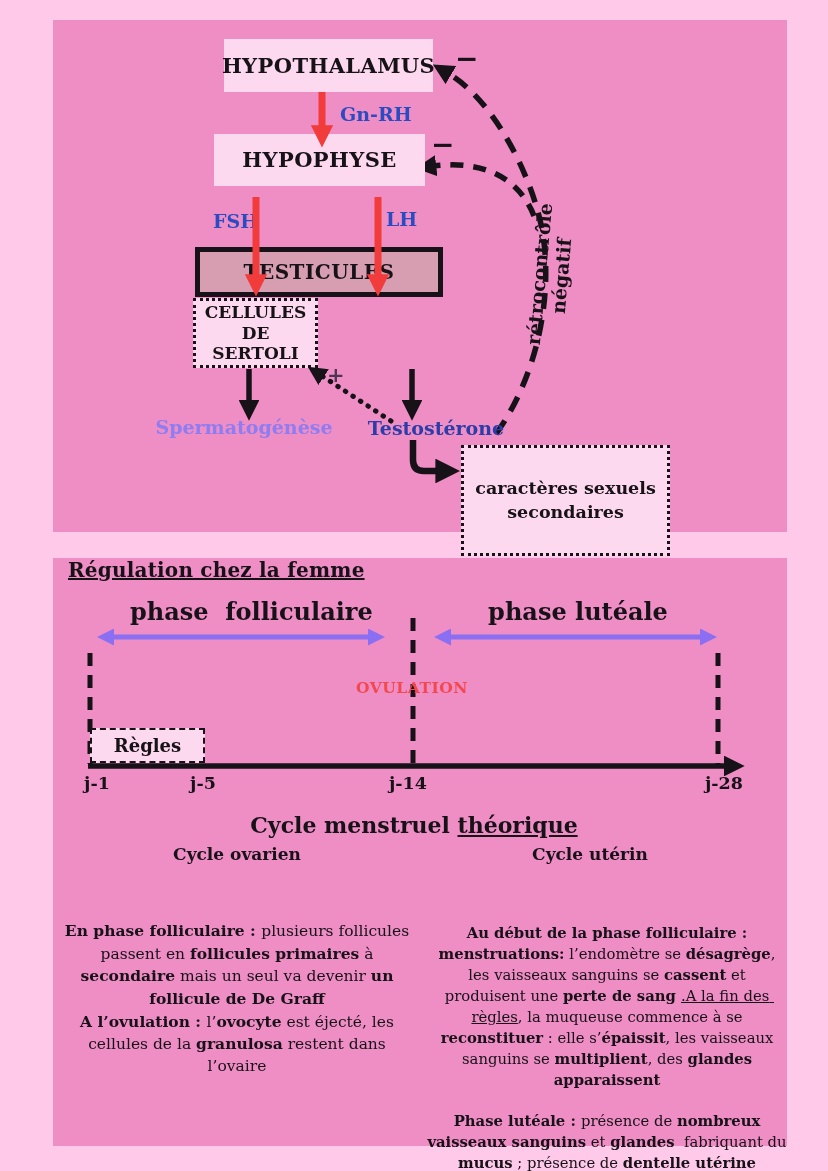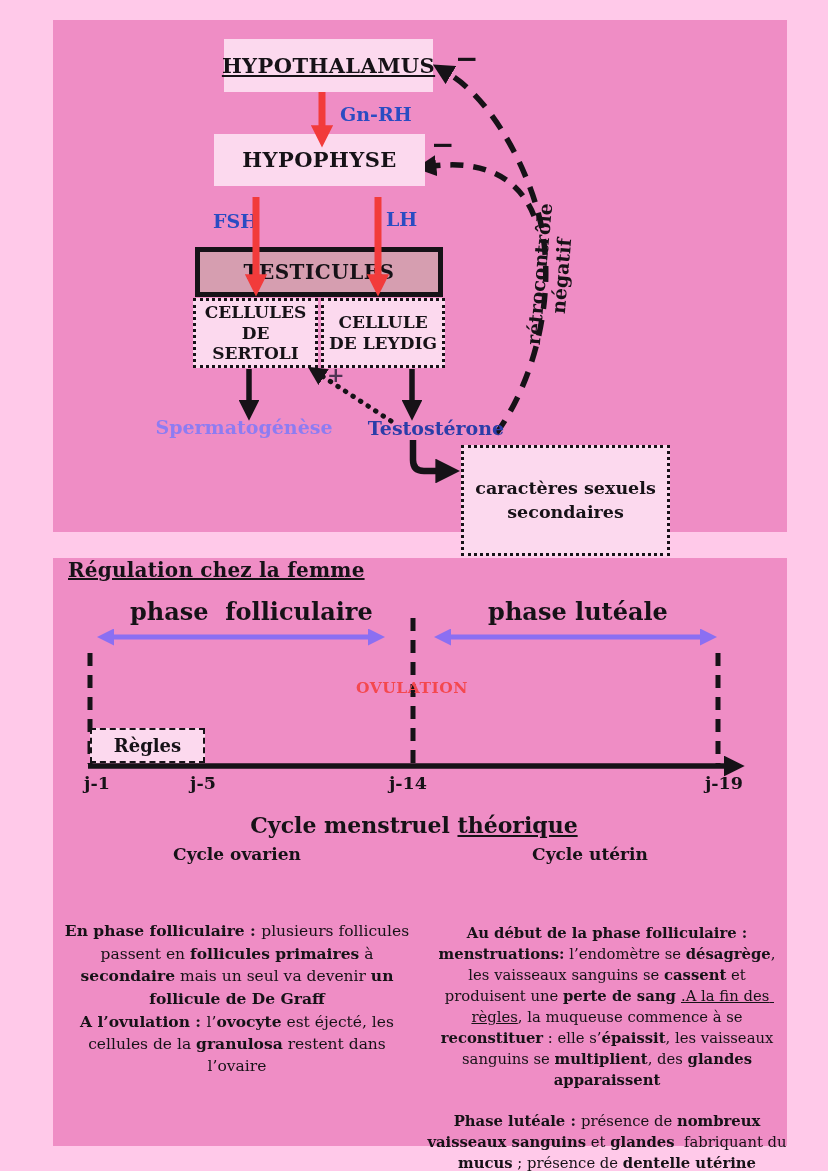--- a/index.html
+++ b/index.html
@@ -8,21 +8,21 @@
   #page{position:relative;width:828px;height:1171px;overflow:hidden;}
   .panel{position:absolute;background:var(--panel_bg,#ef8dc5);}
   #panel-male{left:53px;top:20px;width:734px;height:512px;}
   #panel-female{left:53px;top:558px;width:734px;height:588px;}
   svg.layer{position:absolute;left:0;top:0;pointer-events:none;}
   #svg-back{z-index:1;}
   .lbl,.box{position:absolute;z-index:2;font-weight:bold;}
   #svg-front{z-index:3;}
   .box{background:var(--box_bg,#fcd9ee);display:flex;align-items:center;justify-content:center;
        text-align:center;line-height:1.22;}
-  #hypothalamus{left:224px;top:39px;width:209px;height:53px;font-size:21px;letter-spacing:.4px;text-decoration:underline;}
+  #hypothalamus{left:224px;top:39px;width:209px;height:53px;font-size:21px;letter-spacing:.4px;}
   #hypophyse{left:214px;top:134px;width:211px;height:52px;font-size:21px;letter-spacing:.4px;}
   #gnrh{left:340px;top:103px;font-size:19px;color:var(--blue,#2a4cc2);}
   #fsh{left:213px;top:210px;font-size:19px;color:var(--blue,#2a4cc2);}
   #lh{left:386px;top:208px;font-size:19px;color:var(--blue,#2a4cc2);}
   #testicules{left:195px;top:247px;width:238px;height:40px;background:var(--testicules_bg,#d69eb0);
        border:5px solid var(--ink,#161217);font-size:20px;letter-spacing:.5px;}
   .dottedbox{border:3px dotted var(--ink,#161217);}
   #sertoli{left:193px;top:298px;width:119px;height:64px;font-size:17px;}
   #leydig{left:321px;top:298px;width:118px;height:64px;font-size:17px;}
   #spermatogenese{left:138px;top:416px;width:212px;text-align:center;font-size:19px;color:var(--violet,#8d7cf2);}
@@ -81,38 +81,37 @@
     <line x1="88" y1="766" x2="726" y2="766" style="stroke:var(--ink,#161217)" stroke-width="5.5" marker-end="url(#mBlkB)"></line>
   </svg>
 
   <div class="box" id="hypothalamus">HYPOTHALAMUS</div>
   <div class="lbl" id="gnrh">Gn-RH</div>
   <div class="box" id="hypophyse">HYPOPHYSE</div>
   <div class="lbl" id="fsh">FSH</div>
   <div class="lbl" id="lh">LH</div>
   <div class="box" id="testicules">TESTICULES</div>
   <div class="box dottedbox" id="sertoli">CELLULES DE SERTOLI</div>
-  <div class="box dottedbox" id="leydig">CELLULE DE LEYDIG</div>
   <div class="lbl" id="spermatogenese">Spermatogénèse</div>
   <div class="lbl" id="testosterone">Testostérone</div>
   <div class="lbl" id="plus">+</div>
   <div class="box dottedbox" id="caracteres">caractères sexuels secondaires</div>
   <div class="lbl" id="minus-top">−</div>
   <div class="lbl" id="minus-mid">−</div>
   <div class="lbl" id="retrocontrole">rétrocontrôle négatif</div>
 
   <div class="lbl" id="femme-title">Régulation chez la femme </div>
   <div class="lbl phase" id="phase-foll">phase  folliculaire</div>
   <div class="lbl phase" id="phase-lut">phase lutéale</div>
   <div class="lbl" id="ovulation">OVULATION</div>
   <div class="box" id="regles">Règles</div>
   <div class="lbl jlab" style="left:97px">j-1</div>
   <div class="lbl jlab" style="left:203px">j-5</div>
   <div class="lbl jlab" style="left:408px">j-14</div>
-  <div class="lbl jlab" style="left:724px">j-19</div>
+  <div class="lbl jlab" style="left:724px">j-28</div>
   <div class="lbl" id="subtitle">
     <span>Cycle menstruel </span><span class="u">théorique</span>
   </div>
   <div class="lbl colhdr" id="hdr-ovarien">Cycle ovarien</div>
   <div class="lbl colhdr" id="hdr-uterin">Cycle utérin</div>
 
   <div class="col" id="col-ovarien">
     <div class="colp"><span class="b">En phase folliculaire : </span><span>plusieurs follicules passent en </span><span class="b">follicules primaires</span><span> à </span><span class="b">secondaire</span><span> mais un seul va devenir </span><span class="b">un follicule de De Graff</span></div>
     <div class="colp"><span class="b">A l’ovulation : </span><span>l’</span><span class="b">ovocyte</span><span> est éjecté, les cellules de la </span><span class="b">granulosa</span><span> restent dans l’ovaire</span></div>
   </div>

